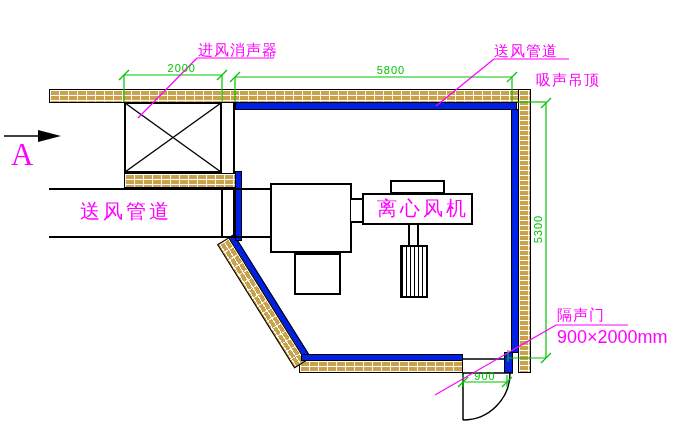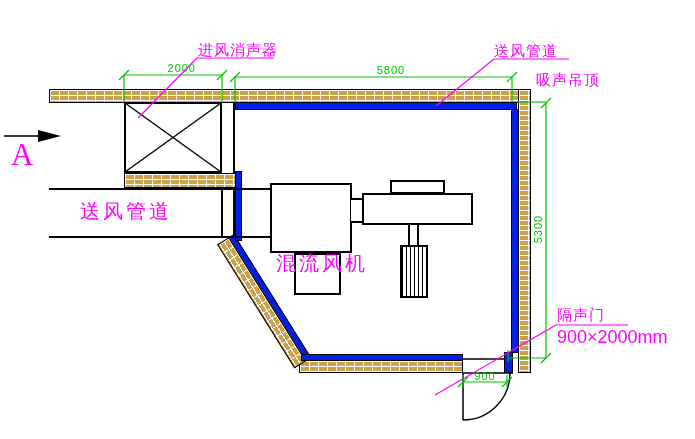--- a/index.html
+++ b/index.html
@@ -127,22 +127,22 @@
     </g>
   </svg>
 
   <div class="label lab15" style="left:198px;top:42px;">进风消声器</div>
 
   <div class="label lab15" style="left:494px;top:43px;">送风管道</div>
   <div class="label lab15" style="left:494px;top:72px;margin-left:42px;">吸声吊顶</div>
 
   <div class="label lab20" style="left:80px;top:201px;">送风管道</div>
 
+  <div class="label lab20" style="left:377px;top:198px;">离心风机</div>
 
-  <div class="label lab20" style="left:276px;top:253px;">混流风机</div>
 
   <div class="label lab15" style="left:557px;top:307px;">隔声门</div>
   <div class="label lab13" style="left:557px;top:328px;">900×2000mm</div>
 
   <div class="label" style="left:11px;top:139px;font-size:31px;font-family:'Liberation Serif','DejaVu Serif',serif;">A</div>
 
   <div class="dimtxt" style="left:150px;top:62px;width:46px;text-align:right;">2000</div>
   <div class="dimtxt" style="left:368px;top:64px;width:46px;">5800</div>
   <div class="dimtxt" style="left:515px;top:223px;width:46px;transform:rotate(-90deg);">5300</div>
   <div class="dimtxt" style="left:462px;top:370px;width:46px;">900</div>

